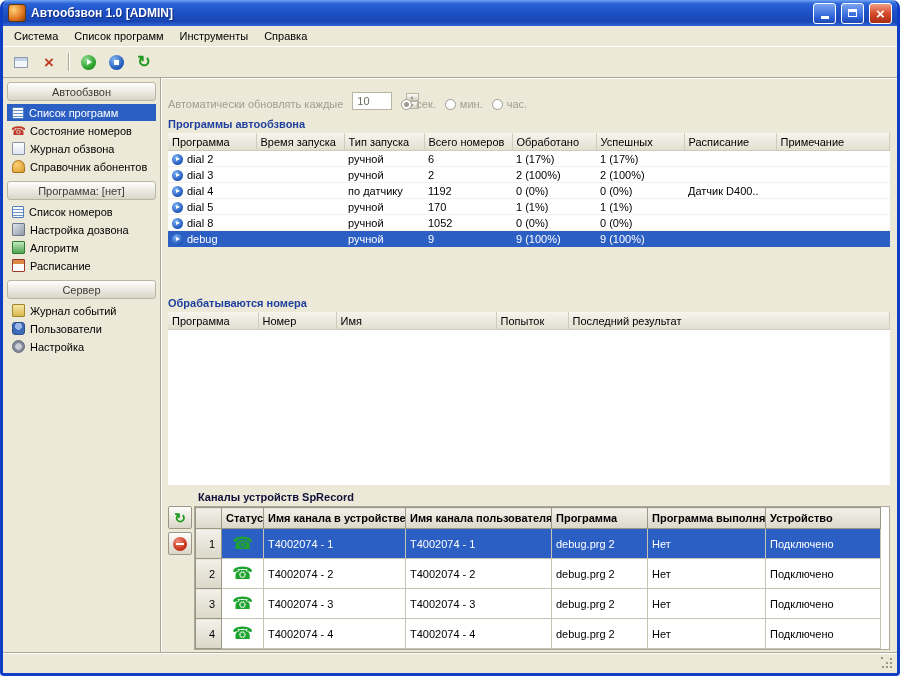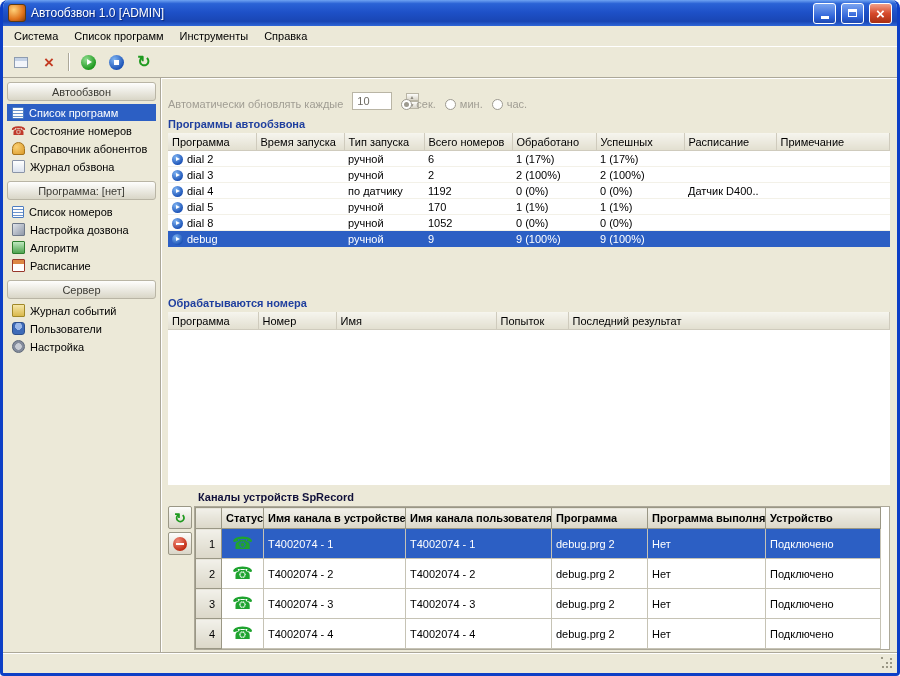--- a/index.html
+++ b/index.html
@@ -3,21 +3,21 @@
 <meta charset="utf-8">
 <style>
   html,body{margin:0;padding:0;background:#fff;font-family:"Liberation Sans",sans-serif;font-size:11px;color:#000;}
   .window{width:900px;height:676px;box-sizing:border-box;display:flex;flex-direction:column;
     border:3px solid #0D3FC6;border-top:none;border-radius:8px 8px 4px 4px;overflow:hidden;background:#ECE9D8;}
   
   .titlebar{height:26px;flex:none;display:flex;align-items:center;gap:5px;padding:0 5px;
     background:linear-gradient(180deg,#6FA3F2 0%,#2B63D6 14%,#1E51C8 46%,#1946B4 82%,#2F66D8 100%);}
   .app-icon{width:16px;height:16px;border-radius:3px;flex:none;
     background:radial-gradient(circle at 30% 30%,#FFD27A,#E0741C 60%,#8A3E08);border:1px solid #5E3A10;}
-  .title-text{flex:1;color:#fff;font-weight:normal;font-size:12px;text-shadow:1px 1px 1px #0A2A7A;white-space:nowrap;}
+  .title-text{flex:1;color:#fff;font-weight:bold;font-size:12px;text-shadow:1px 1px 1px #0A2A7A;white-space:nowrap;}
   .win-btn{width:21px;height:19px;border-radius:3px;border:1px solid #fff;display:flex;align-items:center;justify-content:center;}
   .btn-min,.btn-max{background:linear-gradient(180deg,#7AA4F0,#2E62D8 70%,#1E48B0);}
   .btn-close{background:linear-gradient(180deg,#F0A08A,#D6492B 50%,#A82E12);}
   .glyph-min{width:8px;height:3px;background:#fff;margin-top:9px;}
   .glyph-max{width:9px;height:8px;border:1px solid #fff;border-top:3px solid #fff;box-sizing:border-box;}
   .btn-close::before{content:"×";color:#fff;font-size:15px;font-weight:bold;line-height:1;}
   
   .menubar{height:20px;flex:none;display:flex;align-items:center;padding:0 3px;background:#ECE9D8;border-bottom:1px solid #fff;}
   .menu-item{padding:3px 8px;white-space:nowrap;}
   .toolbar{height:28px;flex:none;display:flex;align-items:center;gap:2px;padding:1px 5px;background:#ECE9D8;
@@ -152,26 +152,26 @@
       <div class="group-header first">Автообзвон</div>
       <div class="side-item sel">
         <span class="si si-lines"></span>
         <span>Список программ</span>
       </div>
       <div class="side-item">
         <span class="si si-phone"></span>
         <span>Состояние номеров</span>
       </div>
       <div class="side-item">
+        <span class="si si-doc"></span>
+        <span>Журнал обзвона</span>
+      </div>
+      <div class="side-item">
         <span class="si si-people"></span>
         <span>Справочник абонентов</span>
-      </div>
-      <div class="side-item">
-        <span class="si si-doc"></span>
-        <span>Журнал обзвона</span>
       </div>
 
       <div class="group-header">Программа: [нет]</div>
       <div class="side-item">
         <span class="si si-lines"></span>
         <span>Список номеров</span>
       </div>
       <div class="side-item">
         <span class="si si-wrench"></span>
         <span>Настройка дозвона</span>

